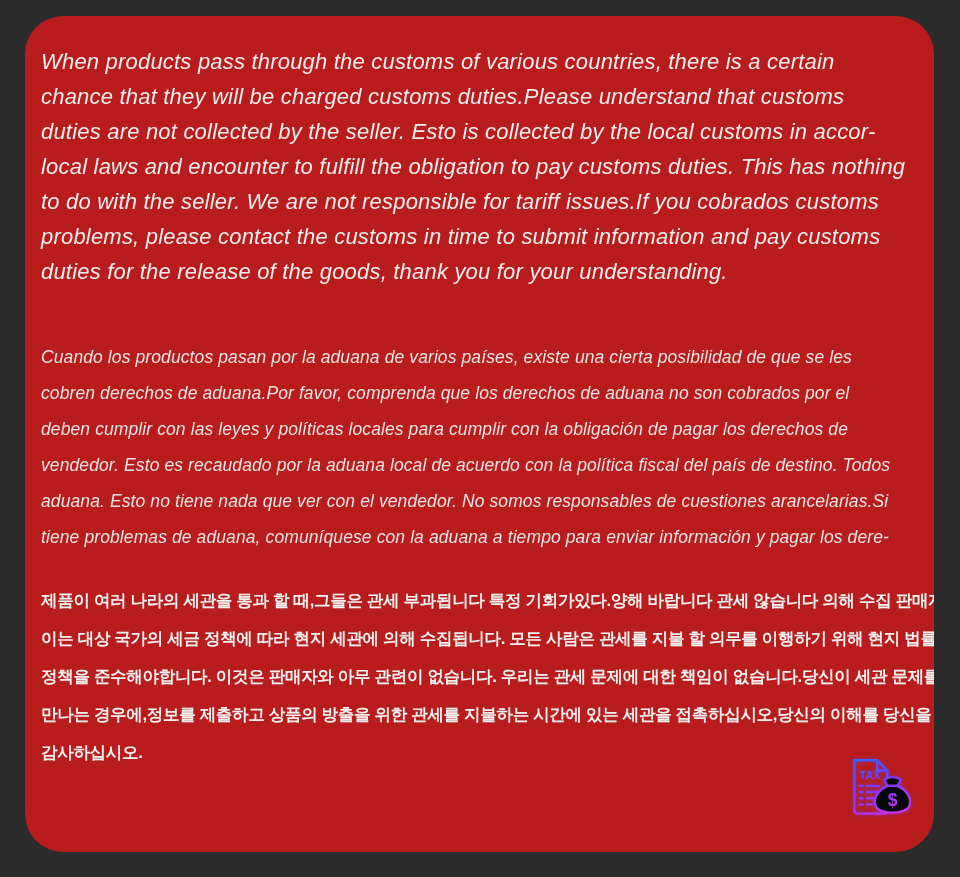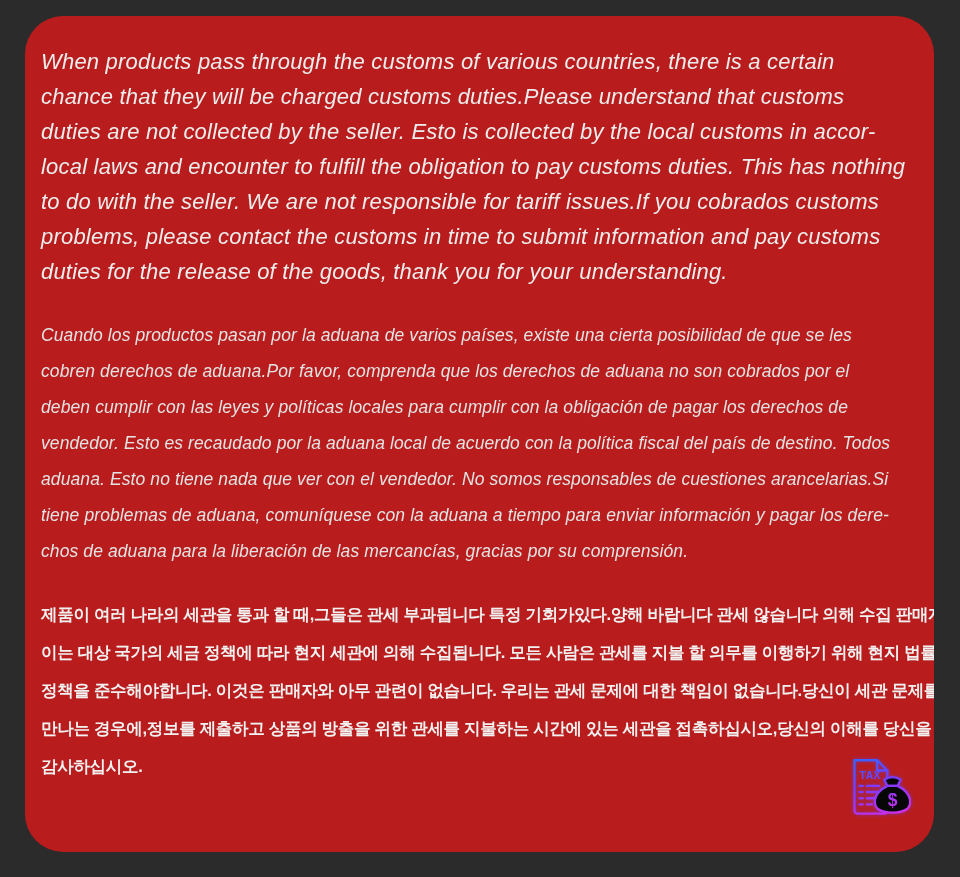--- a/index.html
+++ b/index.html
@@ -31,21 +31,21 @@
   }
   .para { margin: 0; }
   .para-en .line {
     font-style: italic;
     font-size: 22px;
     line-height: 35px;
     color: #ededed;
     letter-spacing: 0.2px;
     white-space: nowrap;
   }
-  .para-es { margin-top: 28px; }
+  .para-es { margin-top: 50px; }
   .para-es .line {
     font-style: italic;
     font-size: 17.5px;
     line-height: 36px;
     color: #e3e3e3;
     letter-spacing: 0.1px;
     white-space: nowrap;
   }
   .para-ko { margin-top: 26px; }
   .para-ko .line {
@@ -82,21 +82,20 @@
       <div class="line">duties for the release of the goods, thank you for your understanding.</div>
     </div>
 
     <div class="para para-es">
       <div class="line">Cuando los productos pasan por la aduana de varios países, existe una cierta posibilidad de que se les</div>
       <div class="line">cobren derechos de aduana.Por favor, comprenda que los derechos de aduana no son cobrados por el</div>
       <div class="line">deben cumplir con las leyes y políticas locales para cumplir con la obligación de pagar los derechos de</div>
       <div class="line">vendedor. Esto es recaudado por la aduana local de acuerdo con la política fiscal del país de destino. Todos</div>
       <div class="line">aduana. Esto no tiene nada que ver con el vendedor. No somos responsables de cuestiones arancelarias.Si</div>
       <div class="line">tiene problemas de aduana, comuníquese con la aduana a tiempo para enviar información y pagar los dere-</div>
-      <div class="line">chos de aduana para la liberación de las mercancías, gracias por su comprensión.</div>
     </div>
 
     <div class="para para-ko">
       <div class="line">제품이 여러 나라의 세관을 통과 할 때,그들은 관세 부과됩니다 특정 기회가있다.양해 바랍니다 관세 않습니다 의해 수집 판매자.</div>
       <div class="line">이는 대상 국가의 세금 정책에 따라 현지 세관에 의해 수집됩니다. 모든 사람은 관세를 지불 할 의무를 이행하기 위해 현지 법률 및</div>
       <div class="line">정책을 준수해야합니다. 이것은 판매자와 아무 관련이 없습니다. 우리는 관세 문제에 대한 책임이 없습니다.당신이 세관 문제를</div>
       <div class="line">만나는 경우에,정보를 제출하고 상품의 방출을 위한 관세를 지불하는 시간에 있는 세관을 접촉하십시오,당신의 이해를 당신을</div>
       <div class="line">감사하십시오.</div>
     </div>
 

